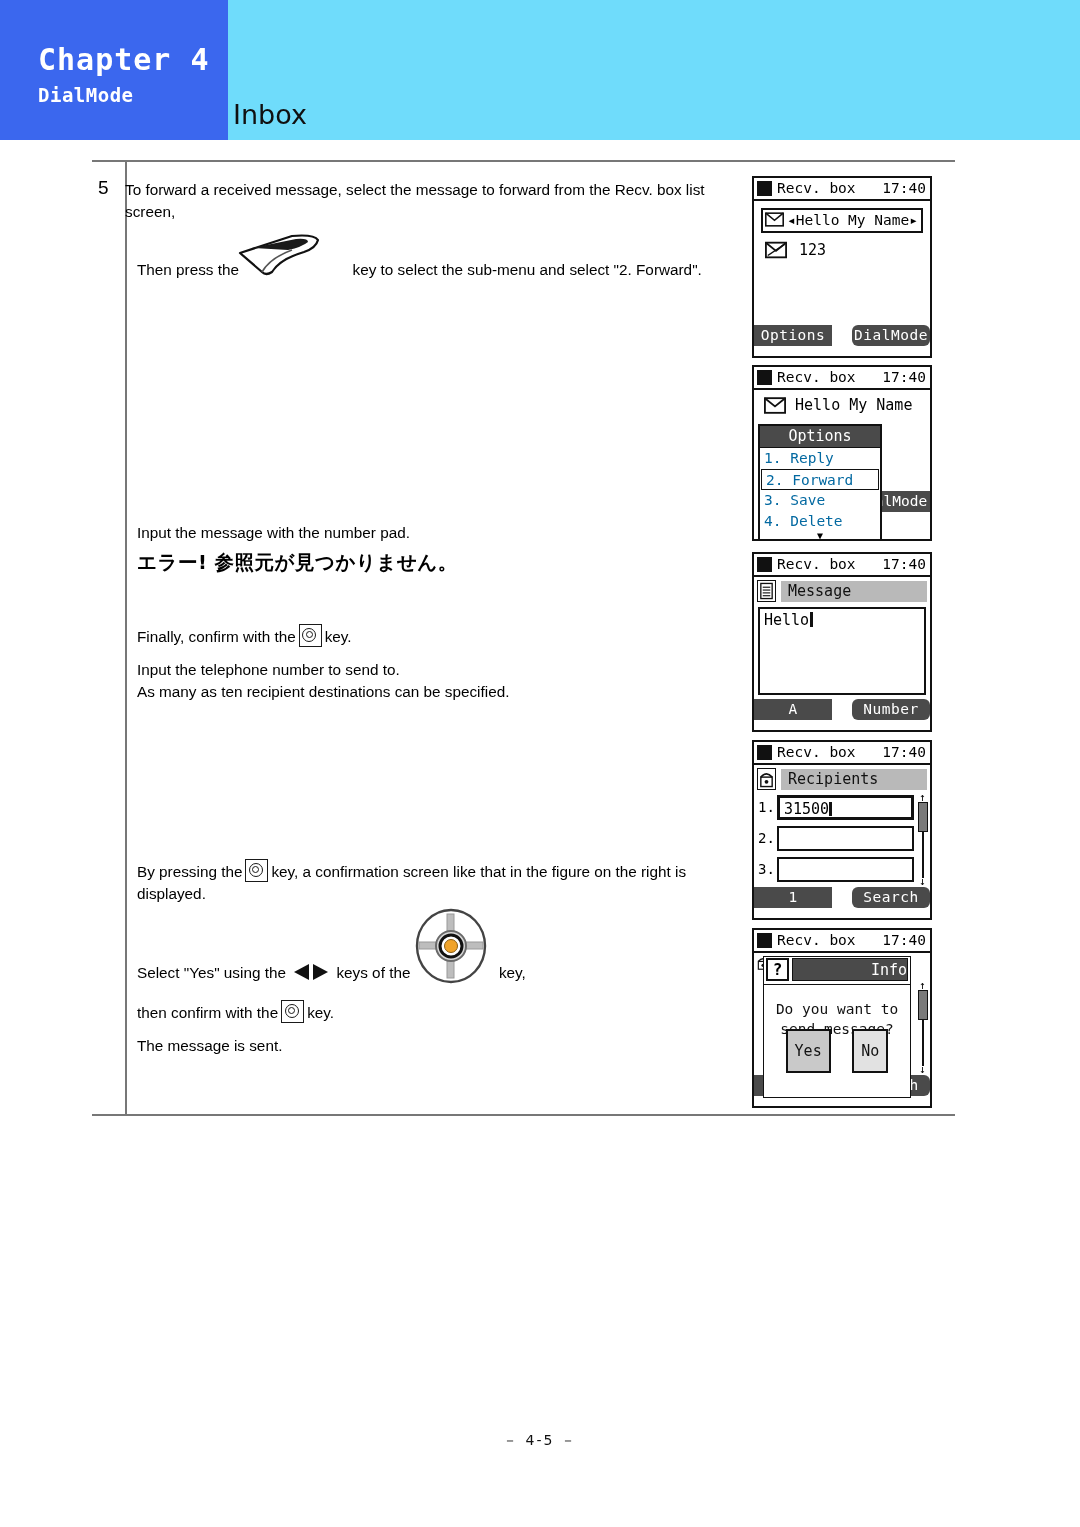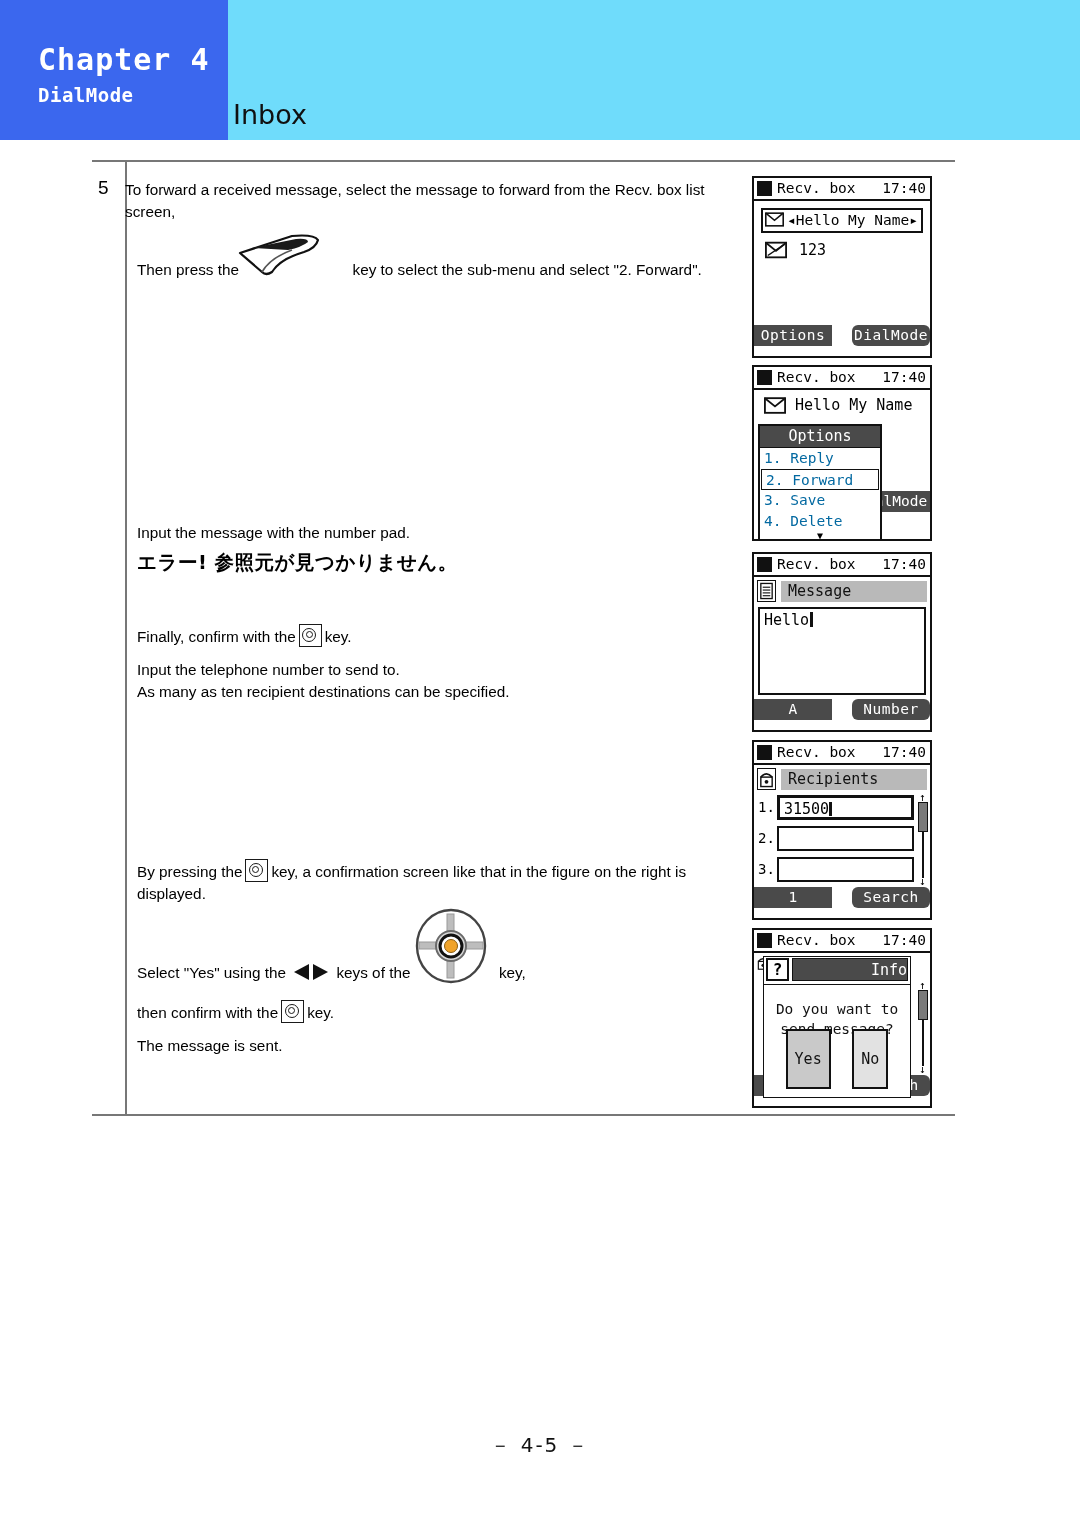--- a/index.html
+++ b/index.html
@@ -480,40 +480,40 @@
   .p5-btns {
     position: absolute;
     left: 0; right: 0; bottom: 8px;
     text-align: center;
   }
   .p5-btn {
     display: inline-block;
     background: #c9c9c9;
     border: 2px solid #111;
     font-size: 15px;
-    padding: 19px 7px;
-    margin: 0 6px;
+    padding: 11px 7px;
+    margin: 16px 6px;
     color: #111;
   }
   .p5-under {
     position: absolute;
     left: 2px; top: 2px;
     font-size: 13px;
     color: #333;
     line-height: 16px;
   }
 
   
   #page-footer {
     position: absolute;
     left: 0; top: 1432px;
     width: 1080px;
     text-align: center;
     font-family: "DejaVu Sans", sans-serif;
-    font-size: 20px;
+    font-size: 14px;
     color: #111;
     letter-spacing: 2px;
   }
 </style>
 </head>
 <body>
 
 <div id="header">
   <div id="header-right-band"></div>
   <div id="header-left-block">

